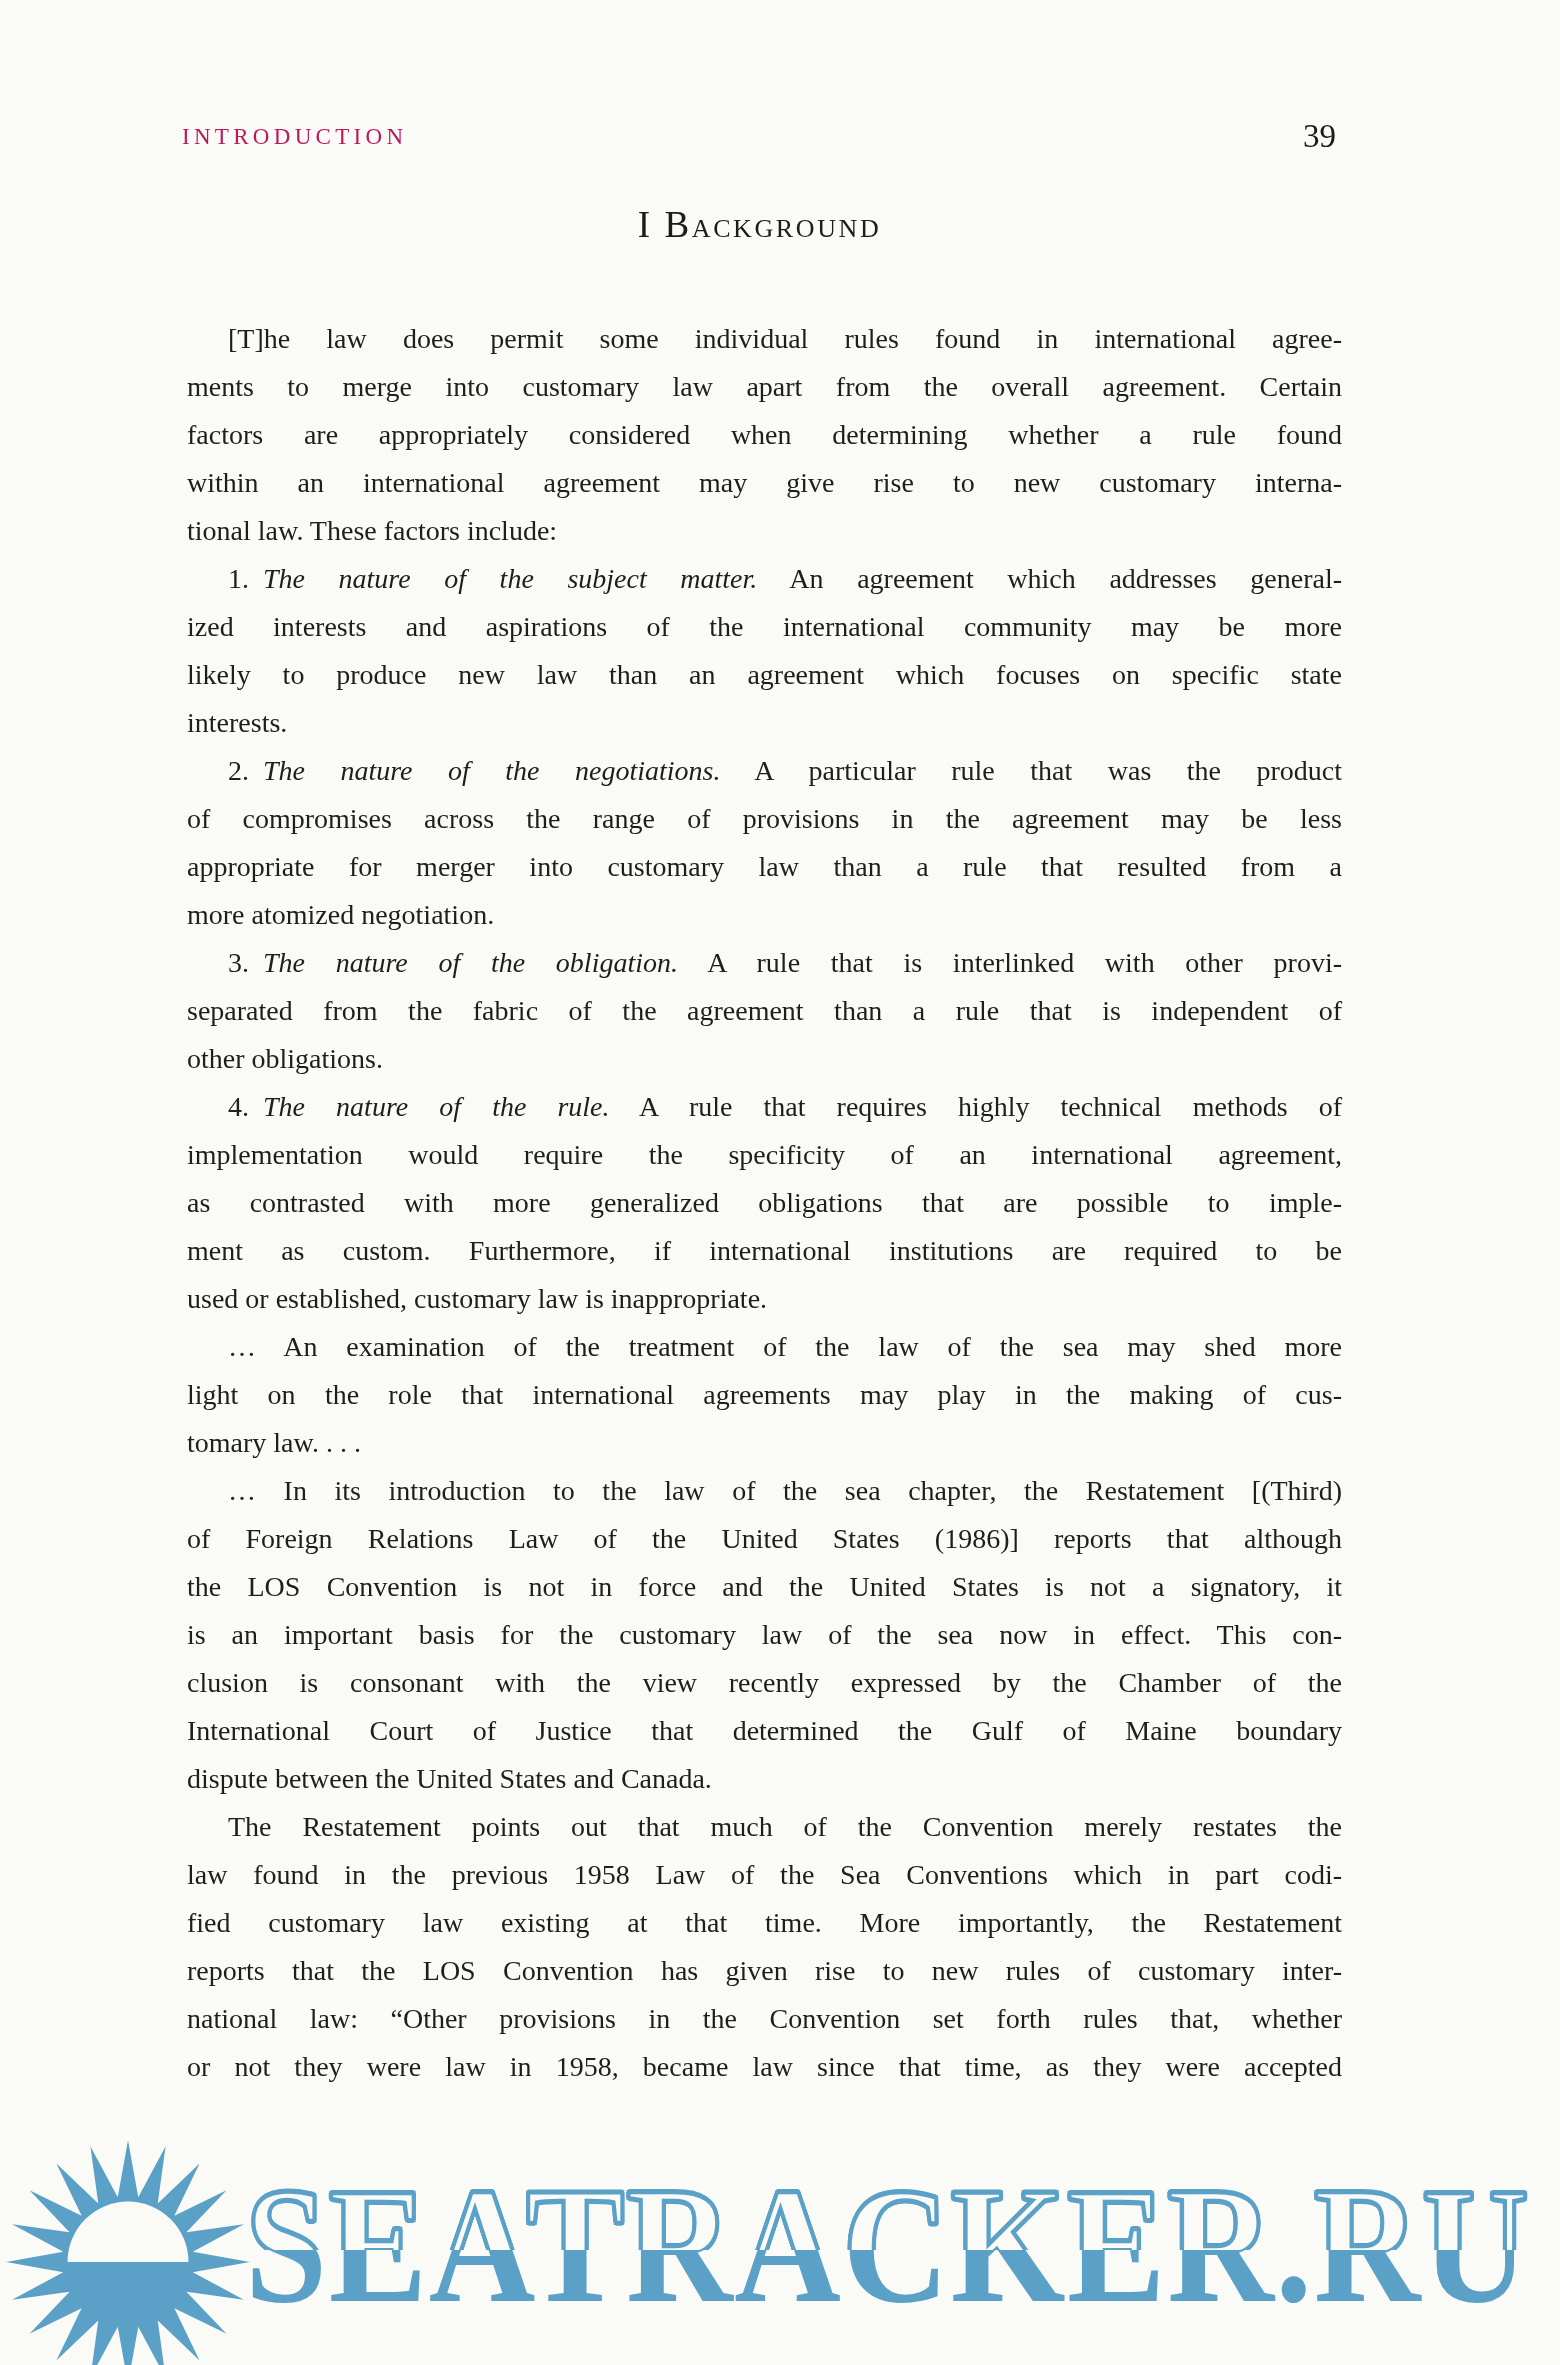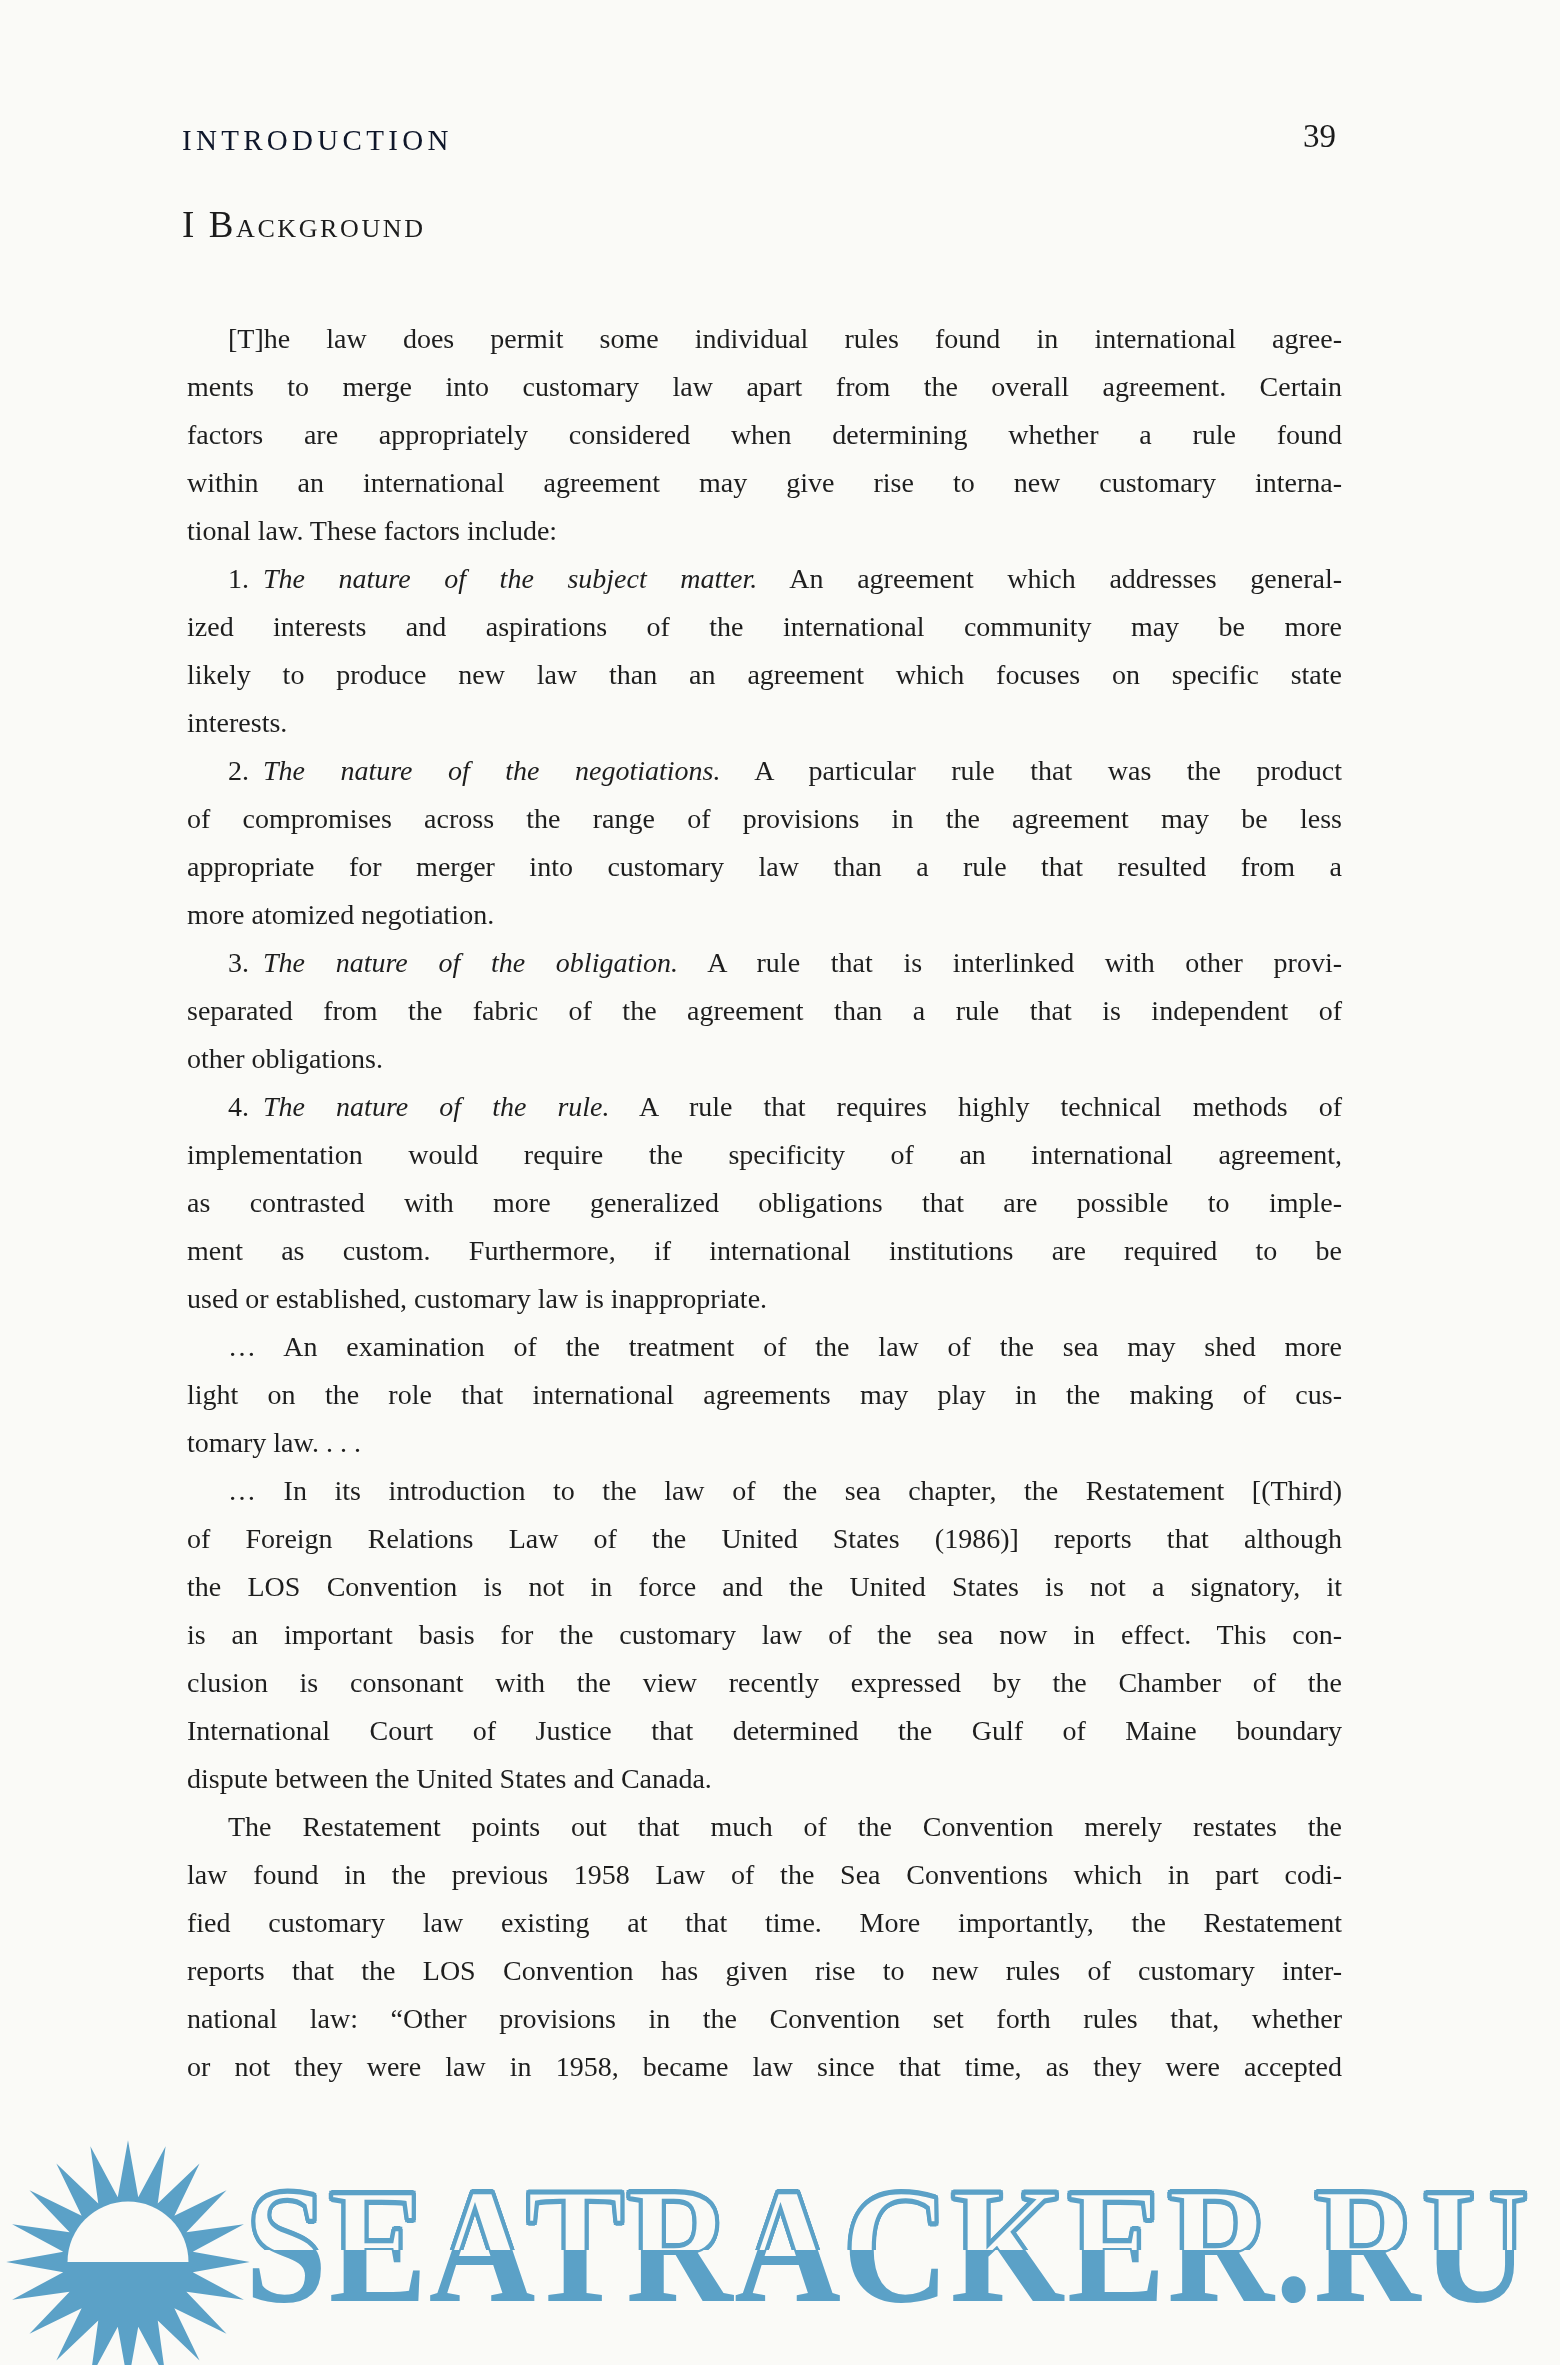--- a/index.html
+++ b/index.html
@@ -13,29 +13,30 @@
     position:relative;
     width:1560px;height:2366px;
     background:var(--paper);
     overflow:hidden;
     font-family:"Liberation Serif","DejaVu Serif",serif;
     color:var(--ink);
   }
   
   .running-head{
     position:absolute;left:182px;top:124px;
-    font-size:29px;letter-spacing:4.3px;color:#0f172a;
+    font-size:23px;letter-spacing:4.3px;color:#be185d;
   }
   .page-number{
     position:absolute;top:118px;right:224px;
     font-size:33px;color:#1b1b1b;
   }
   
   .section-heading{
     position:absolute;left:182px;top:203px;width:1155px;
+    text-align:center;
     font-size:37px;
     font-variant-caps:small-caps;
     letter-spacing:2.6px;
     color:#1c1c1c;
   }
   
   .body-text{
     position:absolute;left:187px;top:315px;width:1155px;
     font-size:28px;
   }

